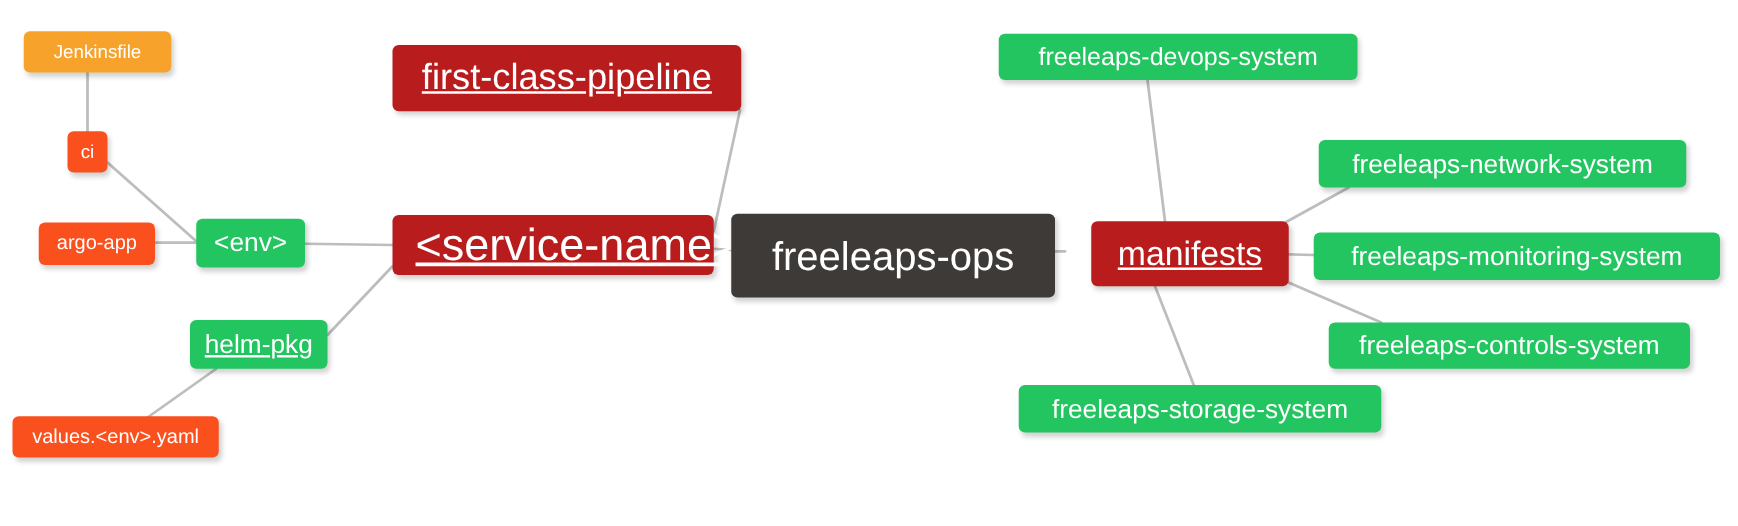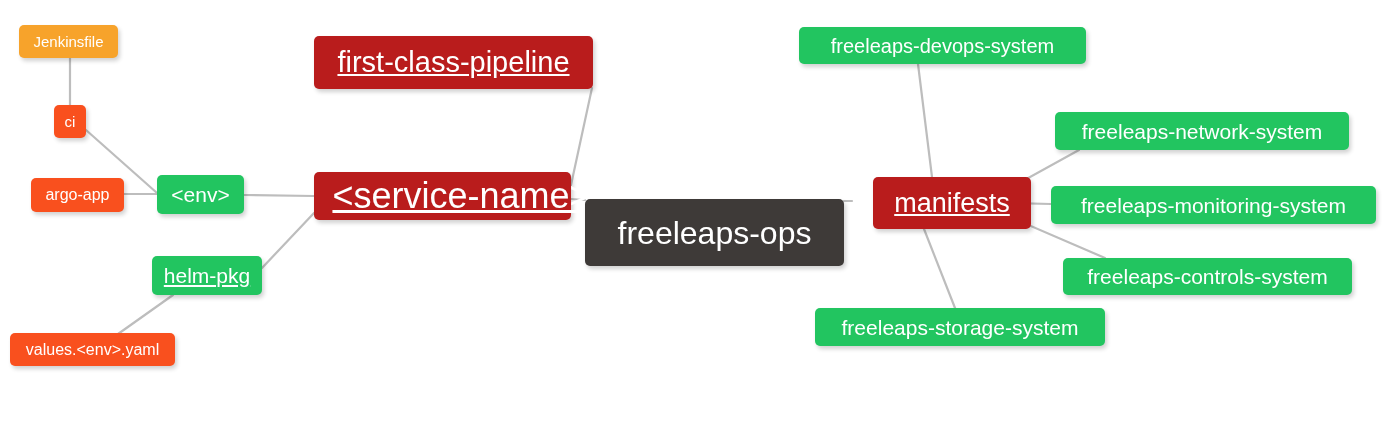--- a/index.html
+++ b/index.html
@@ -45,24 +45,24 @@
   .node-label {
     display: block;
     white-space: nowrap;
   }
 
   
   .c-orange { background: #F7A32B; }
   .c-red    { background: #F9501E; }
   .c-green  { background: #22C560; }
   .c-blue   { background: #b91c1c; text-decoration: underline; }
-  .c-dark   { background: #3E3A38; margin-top: 28px; }
+  .c-dark   { background: #3E3A38; }
 
   
-  #n-jenkinsfile      { left:19px;   top:25px;  width:99px;  height:33px;  font-size:15px; }
+  #n-jenkinsfile      { left:19px;   top:25px;  width:118px;  height:33px;  font-size:15px; }
   #n-ci               { left:54px;   top:105px; width:32px;  height:33px;  font-size:15px; }
   #n-argo-app         { left:31px;   top:178px; width:93px;  height:34px;  font-size:16px; }
   #n-env              { left:157px;  top:175px; width:87px;  height:39px;  font-size:21px; }
   #n-helm-pkg         { left:152px;  top:256px; width:110px; height:39px;  font-size:21px;text-decoration:underline; }
   #n-values-yaml      { left:10px;   top:333px; width:165px; height:33px;  font-size:16px; }
   #n-first-class      { left:314px;  top:36px;  width:279px; height:53px;  font-size:29px; }
   #n-service-name     { left:314px;  top:172px; width:257px; height:48px;  font-size:36px;padding-left:48px; }
   #n-freeleaps-ops    { left:585px;  top:171px; width:259px; height:67px;  font-size:32px; }
   #n-manifests        { left:852px;  top:177px; width:158px; height:52px;  font-size:27px;margin-left:21px; }
   #n-devops           { left:799px;  top:27px;  width:287px; height:37px;  font-size:20px; }

